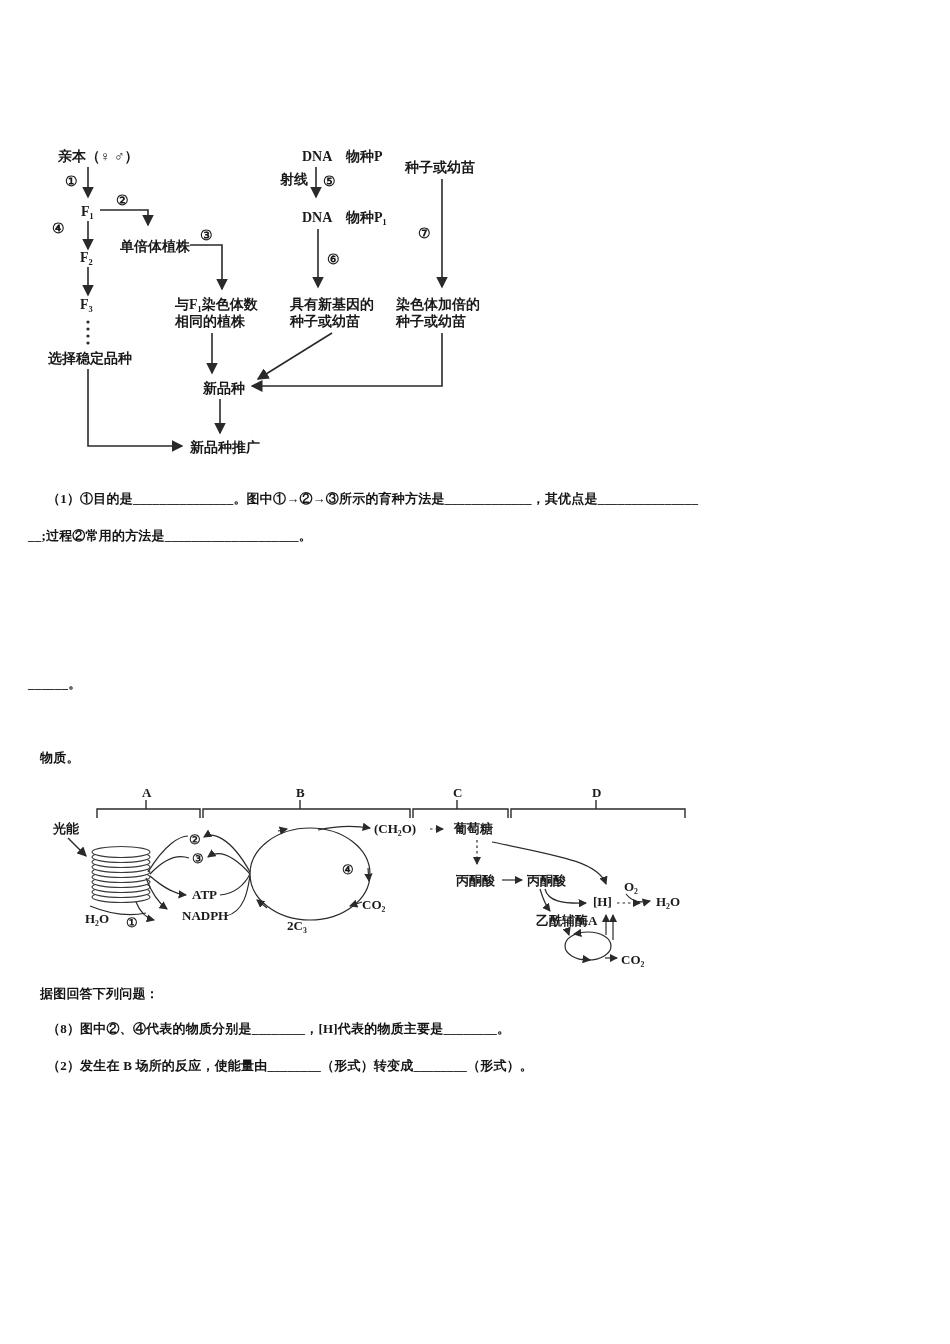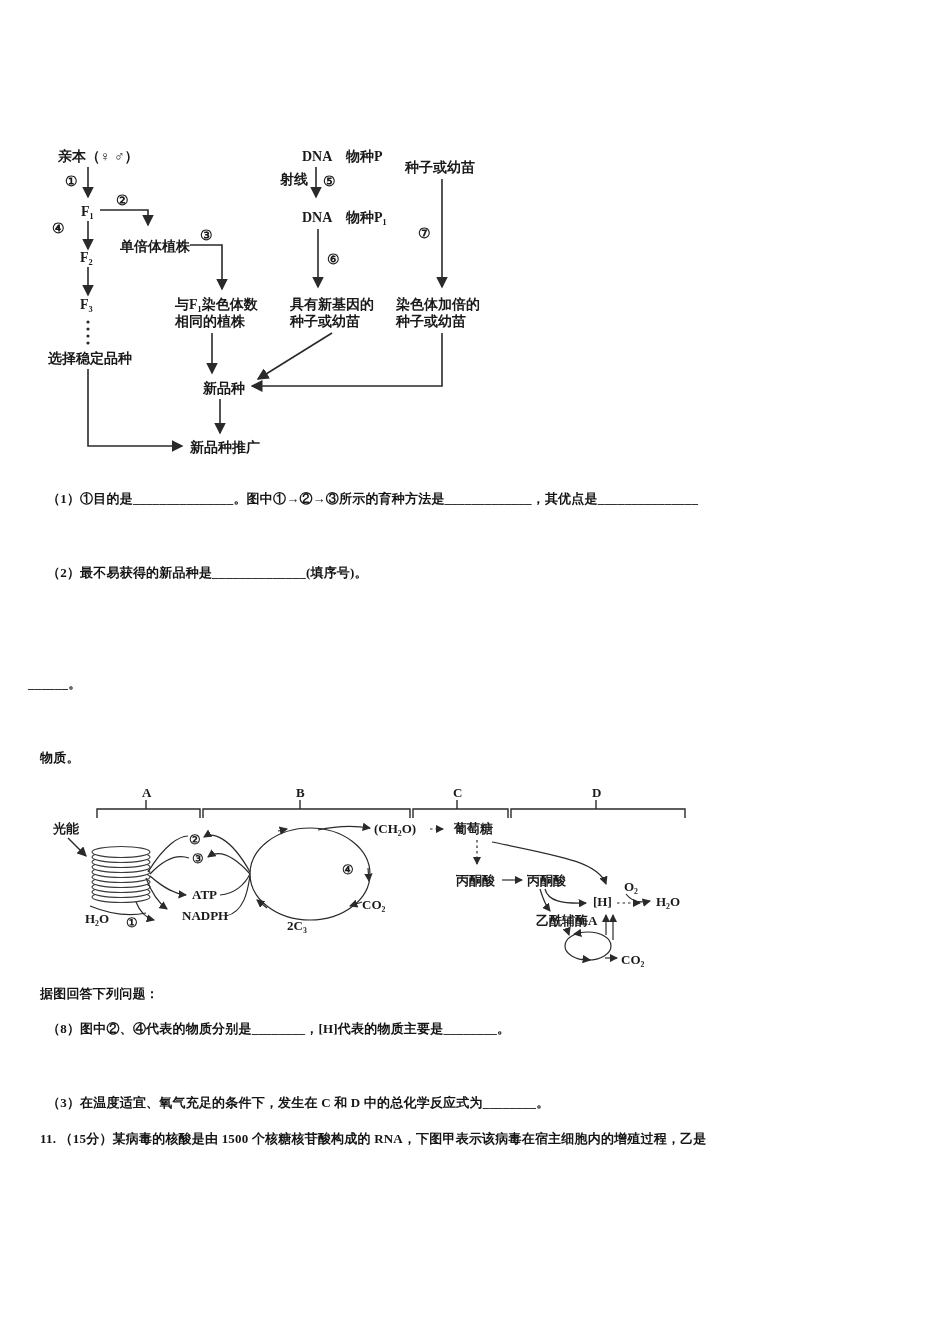--- a/index.html
+++ b/index.html
@@ -93,21 +93,21 @@
     <text x="287" y="127">⑥</text>
     <text x="250" y="172">具有新基因的</text>
     <text x="250" y="189">种子或幼苗</text>
     <text x="365" y="35">种子或幼苗</text>
     <text x="378" y="101">⑦</text>
     <text x="356" y="172">染色体加倍的</text>
     <text x="356" y="189">种子或幼苗</text>
   </svg>
 
   <div class="tl" style="left:47px;top:448px;">（1）①目的是_______________。图中①→②→③所示的育种方法是_____________，其优点是_______________</div>
-  <div class="tl" style="left:47px;top:522px;">（2）最不易获得的新品种是______________(填序号)。</div>
+  <div class="tl" style="left:28px;top:485px;">__;过程②常用的方法是____________________。</div>
   <div class="tl" style="left:28px;top:633px;">______。</div>
 
   <div class="tl" style="left:40px;top:707px;">物质。</div>
 
   <svg class="d2" style="left:40px;top:742px;" width="690" height="200" viewBox="0 0 690 200">
     <defs>
       <marker id="ar2" viewBox="0 0 8 8" refX="7" refY="4" markerWidth="7" markerHeight="7" orient="auto">
         <path d="M0,0 L8,4 L0,8 z" fill="#2a2a2a"></path>
       </marker>
     </defs>
@@ -193,17 +193,16 @@
     <path class="thin" d="M541,149 L534,150" marker-end="url(#ar2)"></path>
     <path class="thin" d="M542,175 L550,176" marker-end="url(#ar2)"></path>
     <path class="thin" d="M566,151 V131" marker-end="url(#ar2)"></path>
     <path class="thin" d="M573,156 V131" marker-end="url(#ar2)"></path>
     <path class="thin" d="M565,174 H577" marker-end="url(#ar2)"></path>
     <text x="581" y="180">CO₂</text>
   </svg>
 
   <div class="tl" style="left:40px;top:943px;">据图回答下列问题：</div>
   <div class="tl" style="left:47px;top:978px;">（8）图中②、④代表的物质分别是________，[H]代表的物质主要是________。</div>
-  <div class="tl" style="left:47px;top:1052px;">（3）在温度适宜、氧气充足的条件下，发生在 C 和 D 中的总化学反应式为________。</div>
-
-  <div class="tl" style="left:40px;top:1088px;">11. （15分）某病毒的核酸是由 1500 个核糖核苷酸构成的 RNA，下图甲表示该病毒在宿主细胞内的增殖过程，乙是</div>
+  <div class="tl" style="left:47px;top:1015px;">（2）发生在 B 场所的反应，使能量由________（形式）转变成________（形式）。</div>
+
 
 </div>
 
 </body></html>

